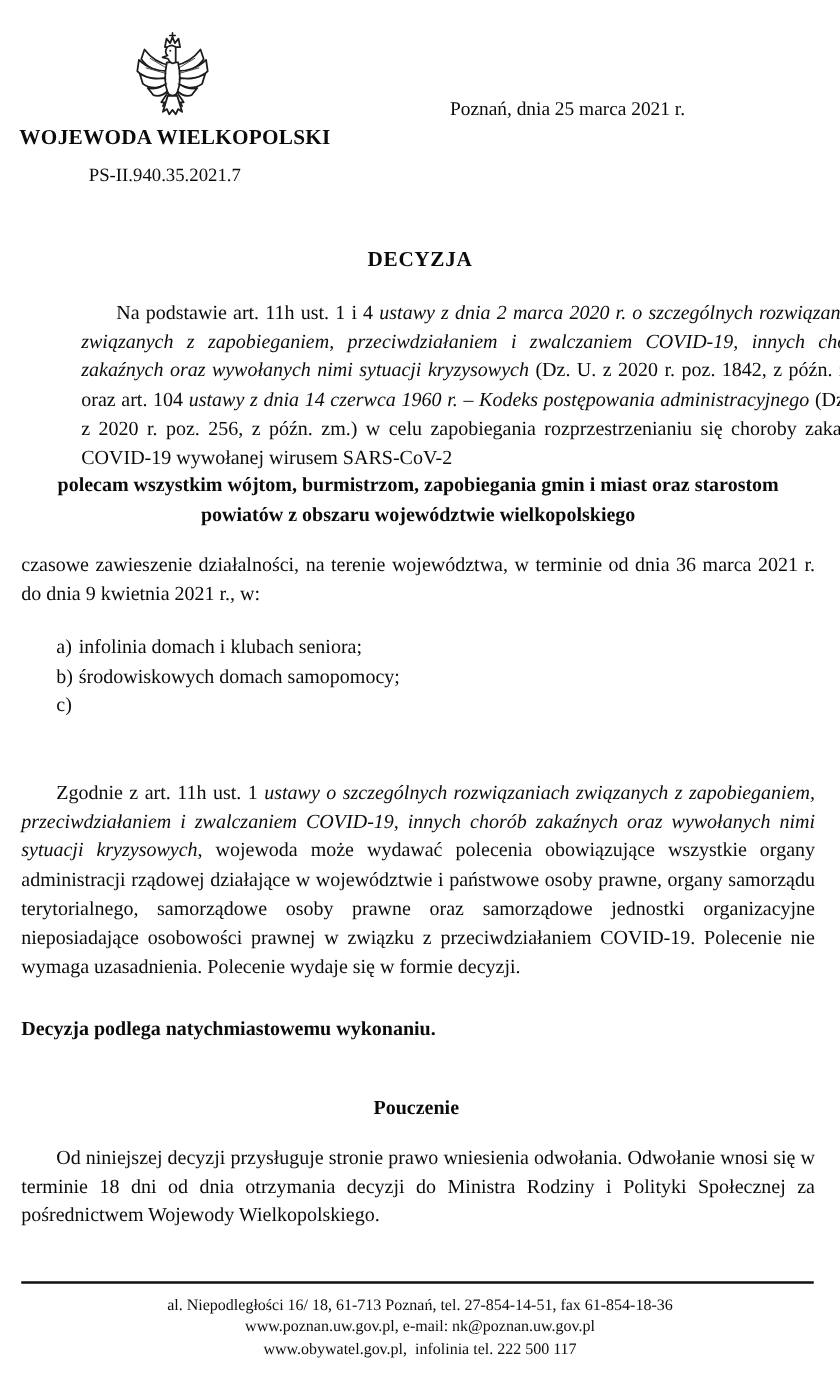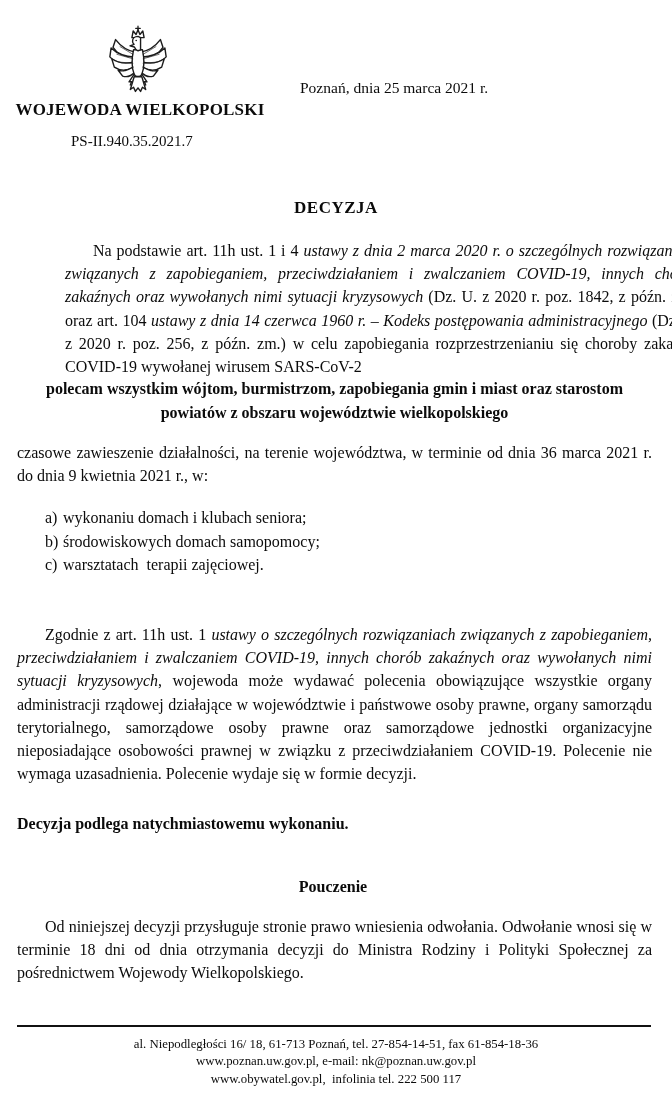--- a/index.html
+++ b/index.html
@@ -12,21 +12,21 @@
     color: #0b0b0b;
     overflow: hidden;
   }
   .abs { position: absolute; }
   .emblem { left: 106px; top: 25px; width: 64px; height: 97px; }
   .office {
     left: 8px; top: 100px; width: 264px;
     text-align: center; font-weight: bold; font-size: 17px; letter-spacing: 0.2px;
   }
   .case-no { left: 71px; top: 133px; font-size: 15px; }
-  .place-date { left: 300px; top: 79px; width: 308px; text-align: left; font-size: 15.5px; }
+  .place-date { left: 300px; top: 79px; width: 308px; text-align: center; font-size: 15.5px; }
   .doc-title {
     left: 0; top: 198px; width: 672px; text-align: center;
     font-weight: bold; font-size: 17px; letter-spacing: 0.5px;
   }
   .para {
     margin: 0; left: 17px; width: 635px;
     font-size: 16px; line-height: 23.2px; text-align: justify;
   }
   .indent { text-indent: 28px; }
   .it { font-style: italic; }
@@ -92,29 +92,28 @@
   <div class="abs order-head">
     <div>polecam wszystkim wójtom, burmistrzom, zapobiegania gmin i miast oraz starostom</div>
     <div>powiatów z obszaru województwie wielkopolskiego</div>
   </div>
 
   <p class="abs para suspension-intro">czasowe zawieszenie działalności, na terenie województwa, w terminie od dnia 36 marca 2021 r. do dnia 9 kwietnia 2021 r., w:</p>
 
   <div class="abs list">
     <div class="li">
       <span class="marker">a)</span>
-      <span class="txt">wykonaniu domach i klubach seniora;</span>
+      <span class="txt">infolinia domach i klubach seniora;</span>
     </div>
     <div class="li">
       <span class="marker">b)</span>
       <span class="txt">środowiskowych domach samopomocy;</span>
     </div>
     <div class="li">
       <span class="marker">c)</span>
-      <span class="txt">warsztatach  terapii zajęciowej.</span>
     </div>
   </div>
 
   <p class="abs para indent explanation"><span>Zgodnie z art. 11h ust. 1 </span><span class="it">ustawy o szczególnych rozwiązaniach związanych z zapobieganiem, przeciwdziałaniem i zwalczaniem COVID-19, innych chorób zakaźnych oraz wywołanych nimi sytuacji kryzysowych</span><span>, wojewoda może wydawać polecenia obowiązujące wszystkie organy administracji rządowej działające w województwie i państwowe osoby prawne, organy samorządu terytorialnego, samorządowe osoby prawne oraz samorządowe jednostki organizacyjne nieposiadające osobowości prawnej w związku z przeciwdziałaniem COVID-19. Polecenie nie wymaga uzasadnienia. Polecenie wydaje się w formie decyzji.</span></p>
 
   <div class="abs enforce">Decyzja podlega natychmiastowemu wykonaniu.</div>
 
   <div class="abs pouczenie">Pouczenie</div>
 
   <p class="abs para indent appeal">Od niniejszej decyzji przysługuje stronie prawo wniesienia odwołania. Odwołanie wnosi się w terminie 18 dni od dnia otrzymania decyzji do Ministra Rodziny i Polityki Społecznej za pośrednictwem Wojewody Wielkopolskiego.</p>

